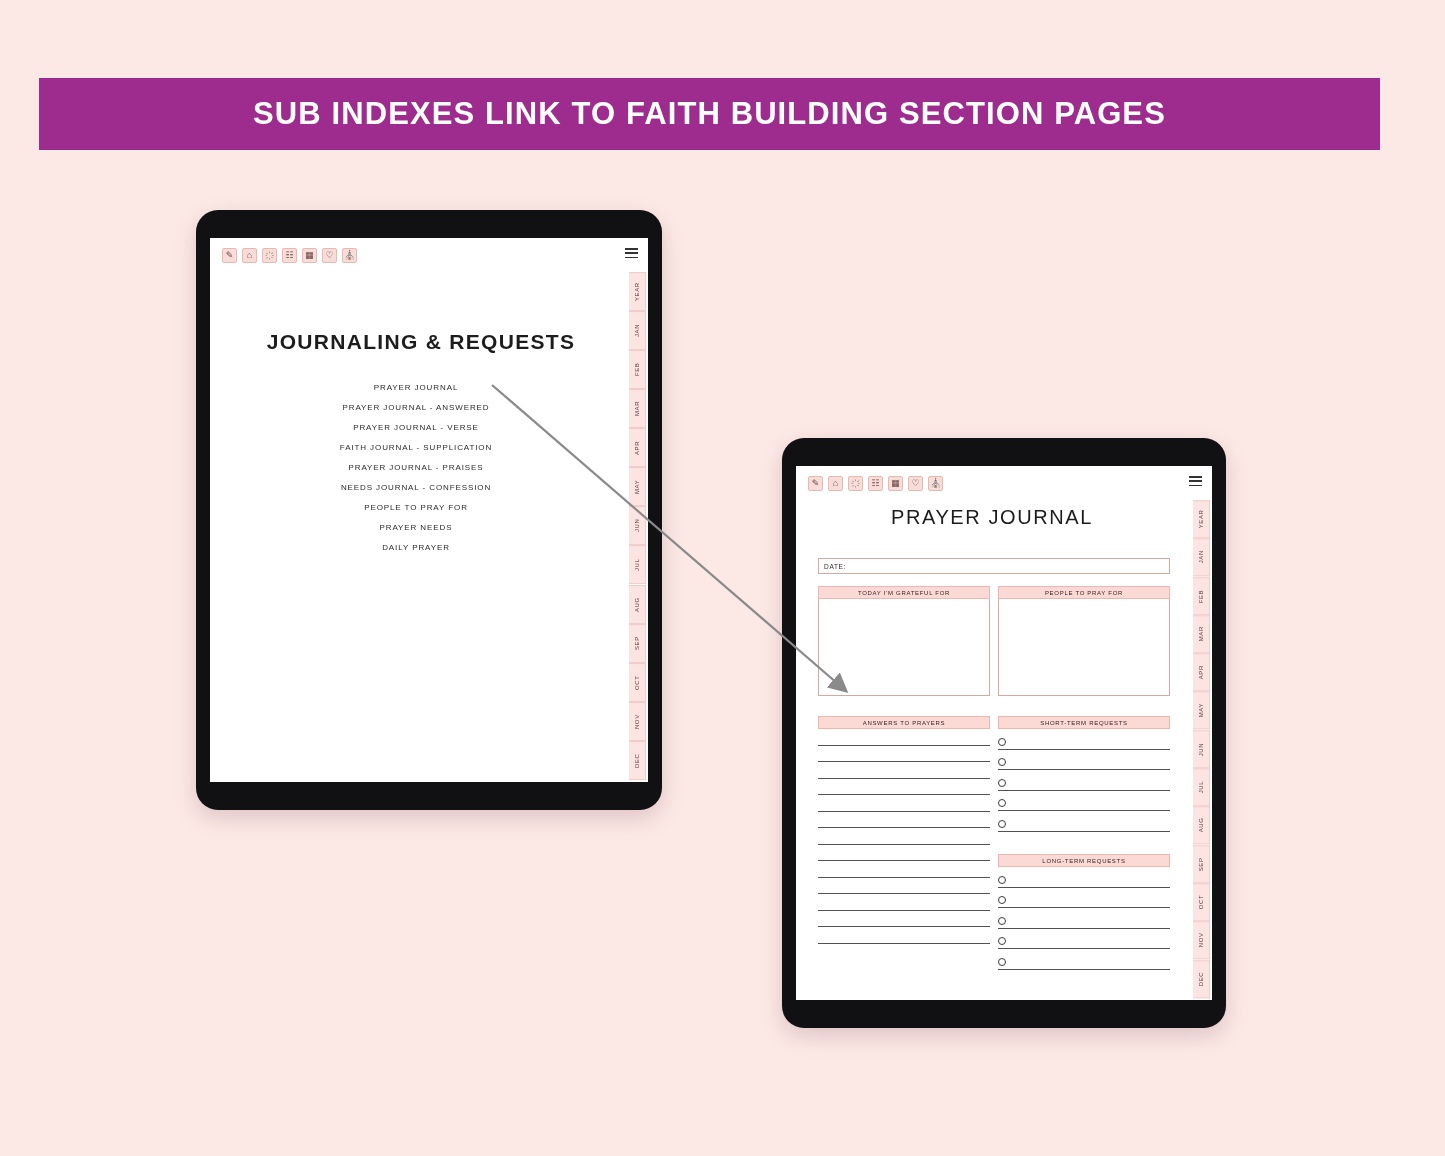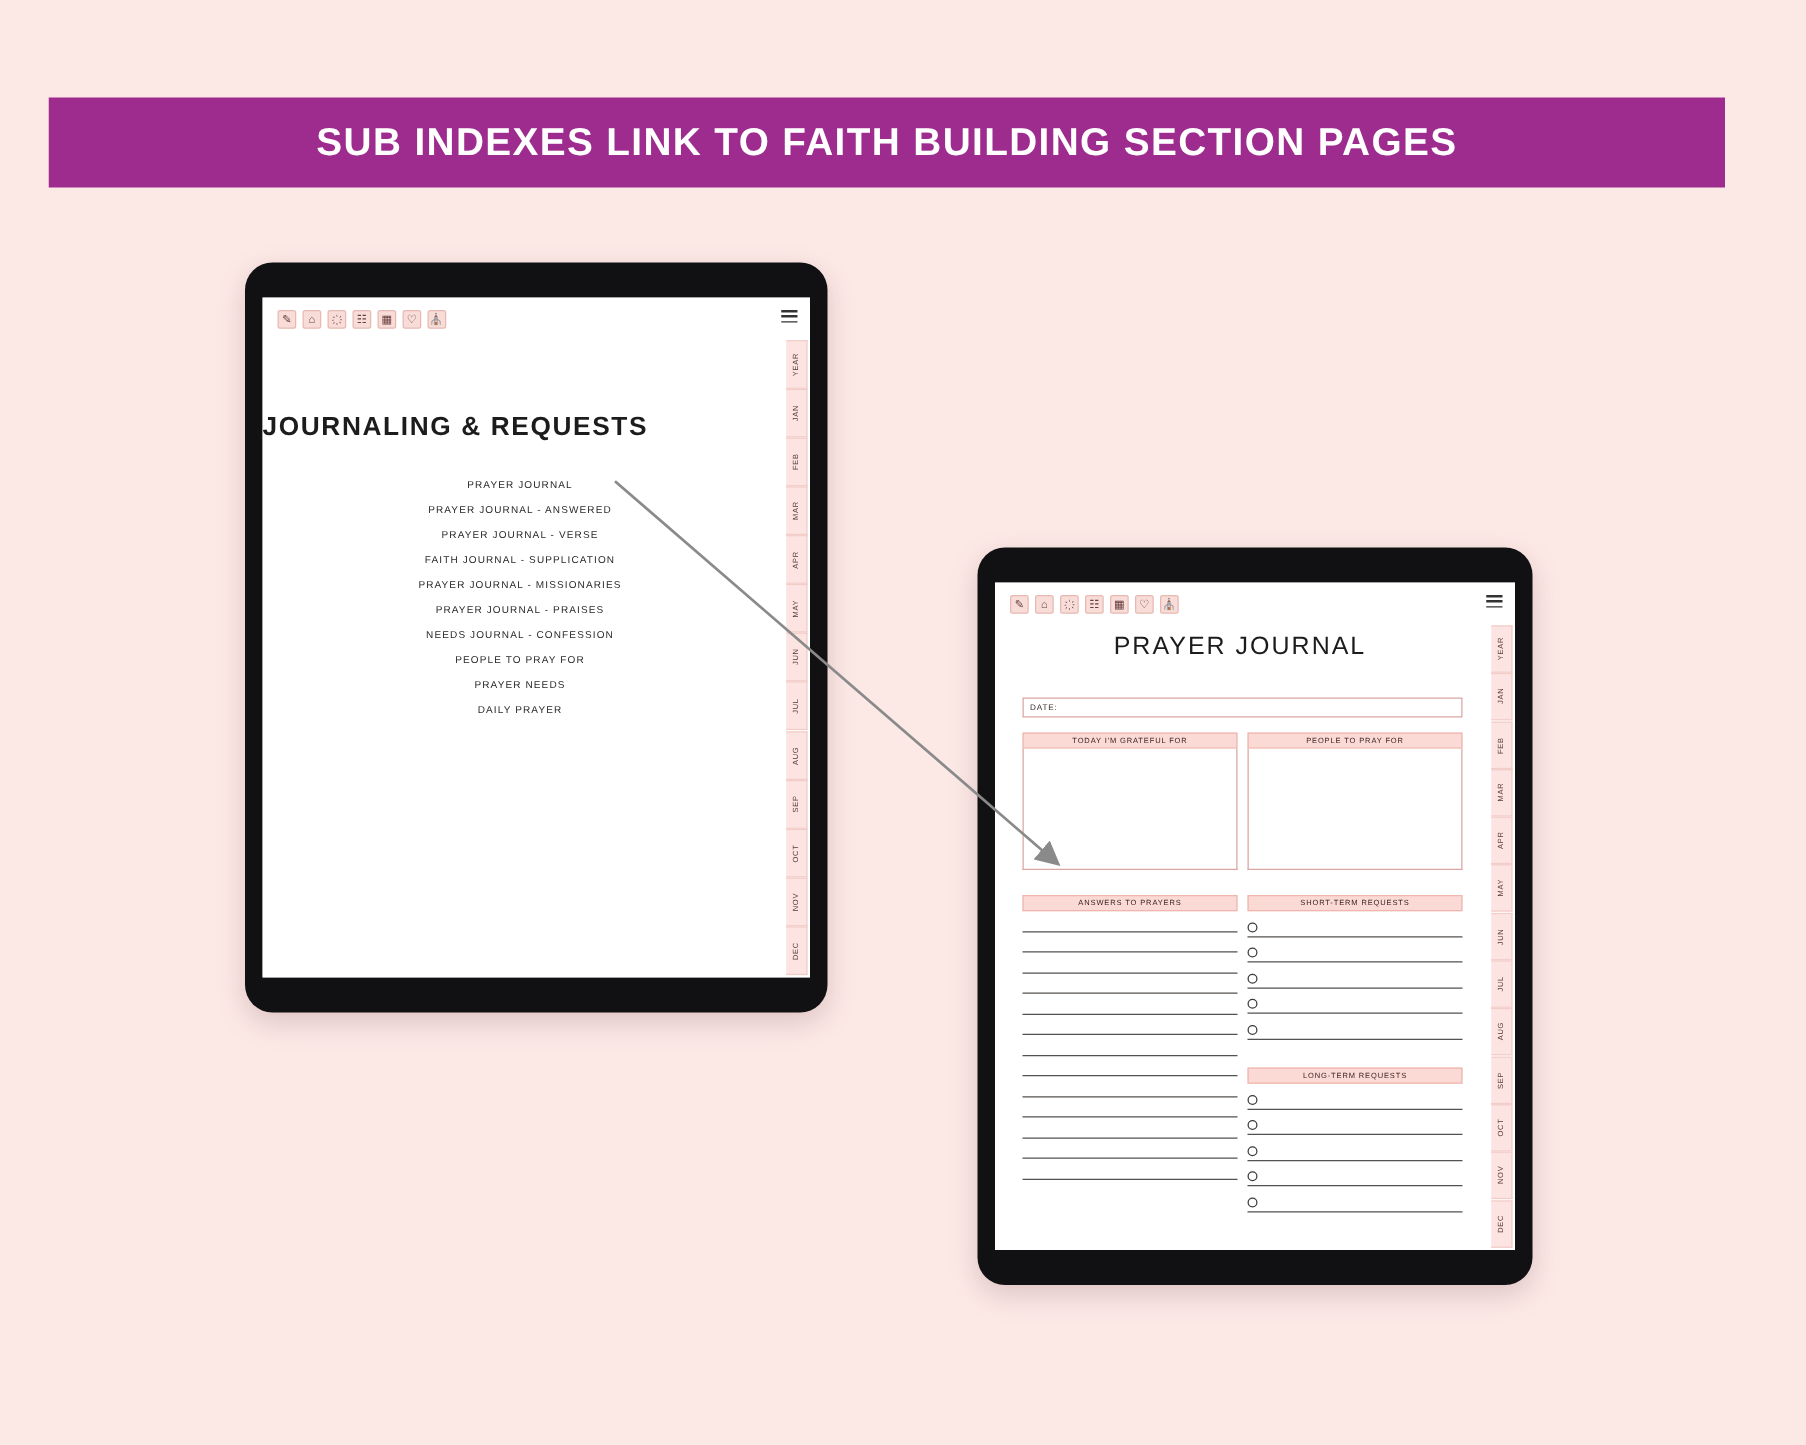--- a/index.html
+++ b/index.html
@@ -84,21 +84,21 @@
     letter-spacing: 0.6px;
     display: flex; align-items: center; justify-content: center;
     writing-mode: vertical-rl;
     text-orientation: mixed;
     transform: rotate(180deg);
   }
 
   
   .idx-title {
     position: absolute; left: 0; right: 16px; top: 92px;
-    text-align: left;
+    text-align: center;
     font-size: 21px;
     letter-spacing: 1.3px;
     color: #1c1c1c;
     font-weight: 600;
   }
   .idx-list {
     position: absolute; left: 0; right: 26px; top: 140px;
     text-align: center;
   }
   .idx-item {
@@ -209,21 +209,20 @@
             <div class="mtab" style="height: 39.0769px;">DEC</div>
           </div>
 
         <div class="idx-title">JOURNALING &amp; REQUESTS</div>
 
         <div class="idx-list" id="idx-list">
             <div class="idx-item">PRAYER JOURNAL</div>
             <div class="idx-item">PRAYER JOURNAL - ANSWERED</div>
             <div class="idx-item">PRAYER JOURNAL - VERSE</div>
             <div class="idx-item">FAITH JOURNAL - SUPPLICATION</div>
-            <div class="idx-item">PRAYER JOURNAL - MISSIONARIES</div>
             <div class="idx-item">PRAYER JOURNAL - PRAISES</div>
             <div class="idx-item">NEEDS JOURNAL - CONFESSION</div>
             <div class="idx-item">PEOPLE TO PRAY FOR</div>
             <div class="idx-item">PRAYER NEEDS</div>
             <div class="idx-item">DAILY PRAYER</div>
           </div>
       </div>
     </div>
   </div>
 

